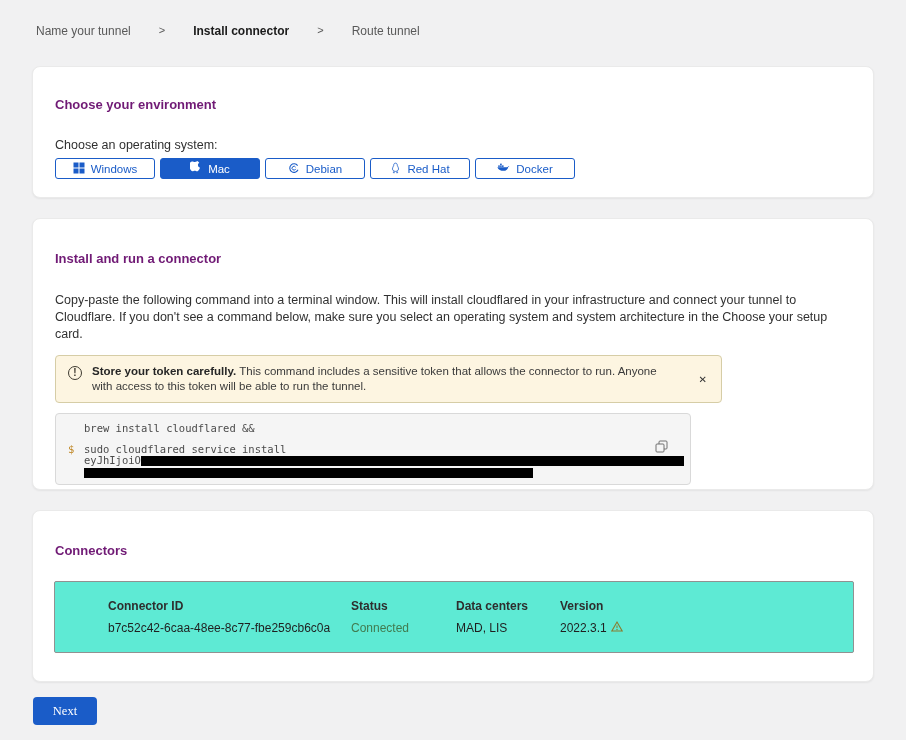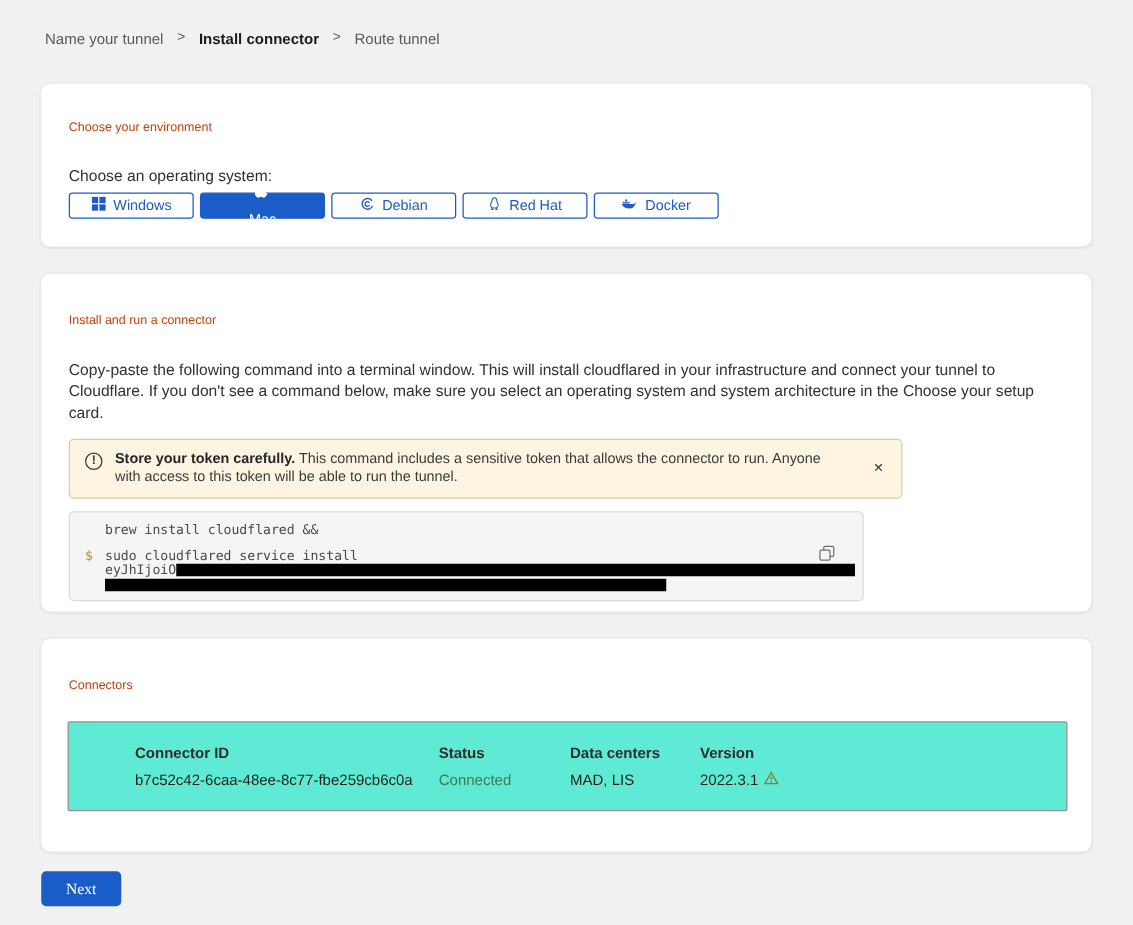--- a/index.html
+++ b/index.html
@@ -5,43 +5,43 @@
   * { margin:0; padding:0; box-sizing:border-box; }
   html,body { width:906px; height:740px; }
   body {
     background:#f1f1f2;
     font-family:"Liberation Sans", sans-serif;
     color:#1f1f1f;
     overflow:hidden;
   }
 
   
-  .breadcrumb { display:flex; align-items:flex-start; gap:11px; padding:24px 0 0 36px; font-size:12px; }
+  .breadcrumb { display:flex; align-items:flex-start; gap:28px; padding:24px 0 0 36px; font-size:12px; }
   .crumb { color:#595959; }
   .crumb.active { color:#1b1b1b; font-weight:700; }
   .crumb-sep { color:#595959; font-size:11px; }
 
   
   .card {
     width:842px; margin-left:32px; background:#ffffff;
     border:1px solid #eaeaea; border-radius:8px;
     box-shadow:0 1px 2px rgba(0,0,0,0.06);
   }
-  .card-title { font-size:10px; font-weight:400; color:#c2410c; }
+  .card-title { font-size:13px; font-weight:700; color:#701a75; }
 
   
   .card-env { margin-top:28px; height:132px; padding:30px 22px; }
   .os-label { margin-top:26px; font-size:12.5px; color:#303030; }
   .os-row { display:flex; gap:5px; margin-top:6px; }
   .os-btn {
     width:100px; height:21px; display:flex; align-items:center; justify-content:center; gap:6px;
     background:#ffffff; border:1px solid #1a5cc8; border-radius:3px;
     color:#1a5cc8; font-size:11.5px; font-family:"Liberation Sans", sans-serif; cursor:pointer;
   }
-  .os-btn.selected { background:#1a5cc8; color:#ffffff;flex-direction:column; }
+  .os-btn.selected { background:#1a5cc8; color:#ffffff; }
   .os-btn svg { flex:0 0 auto; }
 
   
   .card-install { margin-top:20px; height:272px; padding:32px 22px; position:relative; }
   .install-desc { margin-top:26px; width:795px; font-size:12.5px; line-height:17px; color:#313131; }
 
   .warn-banner {
     position:relative; margin-top:12px; width:667px;
     background:#fdf5e1; border:1px solid #d6cda6; border-radius:4px;
     padding:8px 42px 8px 12px; display:flex; gap:10px; align-items:flex-start;

